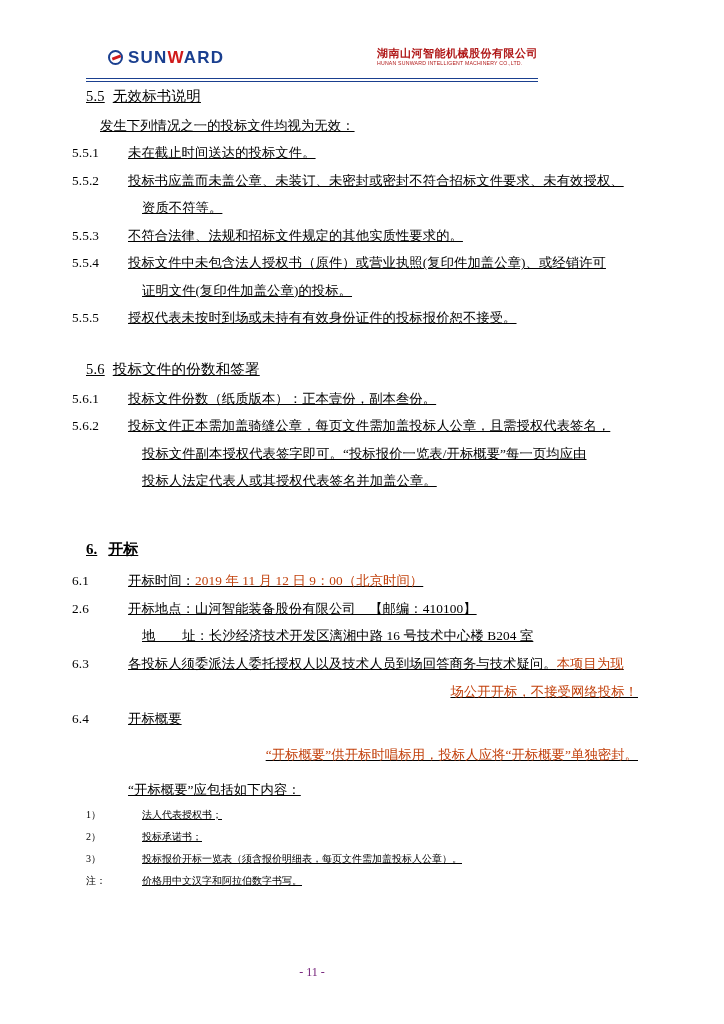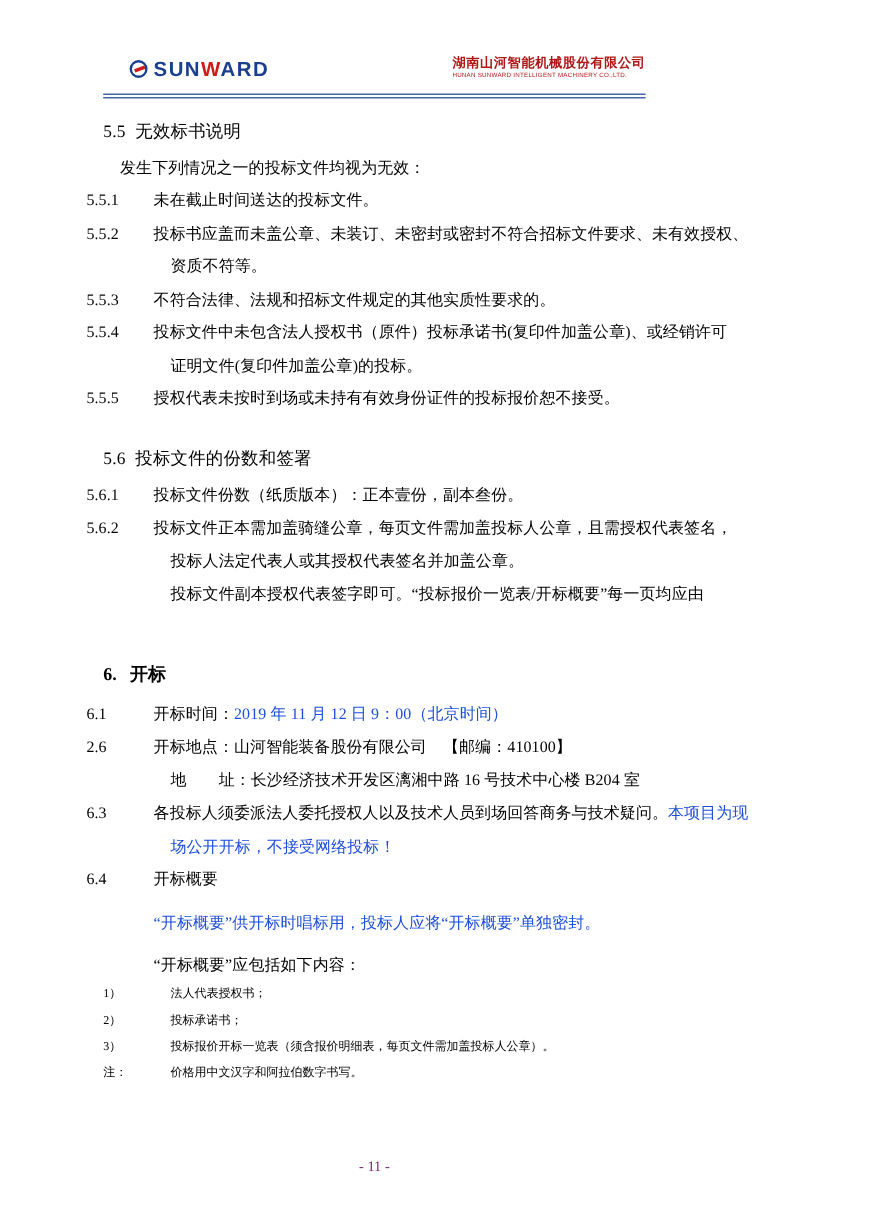--- a/index.html
+++ b/index.html
@@ -104,23 +104,24 @@
     position: absolute;
     left: 0;
     right: 0;
     top: 33px;
     border-top: 0.8px solid #1a3f8f;
   }
 
   
   .content {
     position: absolute;
-    top: 100px;
+    top: 86px;
     left: 86px;
     width: 552px;
+    text-decoration: underline;
   }
   .h2 {
     font-size: 14.5px;
     margin: 0 0 7px 0;
     line-height: 1.5;
     letter-spacing: 0.2px;
   }
   .h2-num {
     margin-right: 8px;
   }
@@ -141,21 +142,21 @@
   .gap-lg { height: 24px; }
 
   .section-title {
     font-size: 15px;
     font-weight: bold;
     margin: 0 0 10px 0;
     line-height: 1.5;
   }
   .section-title .num { margin-right: 11px; }
 
-  .red { color: #1d4ed8; }
+  .red { color: #c2410c; text-align: right; }
 
   .list-row {
     font-size: 10px;
     line-height: 1.62;
     margin: 0 0 6px 0;
     padding-left: 56px;
     text-indent: -28px;
   }
   .numlabel {
     display: inline-block;
@@ -209,43 +210,43 @@
     <div class="p hang">
       <span class="numlabel">5.5.2</span><span>投标书应盖而未盖公章、未装订、未密封或密封不符合招标文件要求、未有效授权、</span>
     </div>
     <div class="p indent2" style="padding-left:56px">资质不符等。</div>
 
     <div class="p hang">
       <span class="numlabel">5.5.3</span><span>不符合法律、法规和招标文件规定的其他实质性要求的。</span>
     </div>
 
     <div class="p hang">
-      <span class="numlabel">5.5.4</span><span>投标文件中未包含法人授权书（原件）投标承诺书(复印件加盖公章)、或经销许可</span>
+      <span class="numlabel">5.5.4</span><span>投标文件中未包含法人授权书（原件）或营业执照(复印件加盖公章)、或经销许可</span>
     </div>
     <div class="p" style="padding-left:56px">证明文件(复印件加盖公章)的投标。</div>
 
     <div class="p hang">
       <span class="numlabel">5.5.5</span><span>授权代表未按时到场或未持有有效身份证件的投标报价恕不接受。</span>
     </div>
 
     <div class="gap-lg"></div>
 
     <div class="h2">
       <span class="h2-num">5.6</span><span>投标文件的份数和签署</span>
     </div>
 
     <div class="p hang">
       <span class="numlabel">5.6.1</span><span>投标文件份数（纸质版本）：正本壹份，副本叁份。</span>
     </div>
 
     <div class="p hang">
       <span class="numlabel">5.6.2</span><span>投标文件正本需加盖骑缝公章，每页文件需加盖投标人公章，且需授权代表签名，</span>
     </div>
+    <div class="p" style="padding-left:56px">投标文件副本授权代表签字即可。“投标报价一览表/开标概要”每一页均应由</div>
     <div class="p" style="padding-left:56px">投标人法定代表人或其授权代表签名并加盖公章。</div>
-    <div class="p" style="padding-left:56px">投标文件副本授权代表签字即可。“投标报价一览表/开标概要”每一页均应由</div>
 
     <div class="gap-lg"></div>
     <div class="gap-md"></div>
 
     <div class="section-title">
       <span class="num">6.</span><span>开标</span>
     </div>
 
     <div class="p hang">
       <span class="numlabel">6.1</span><span>开标时间：</span><span class="red">2019 年 11 月 12 日 9：00（北京时间）</span>

